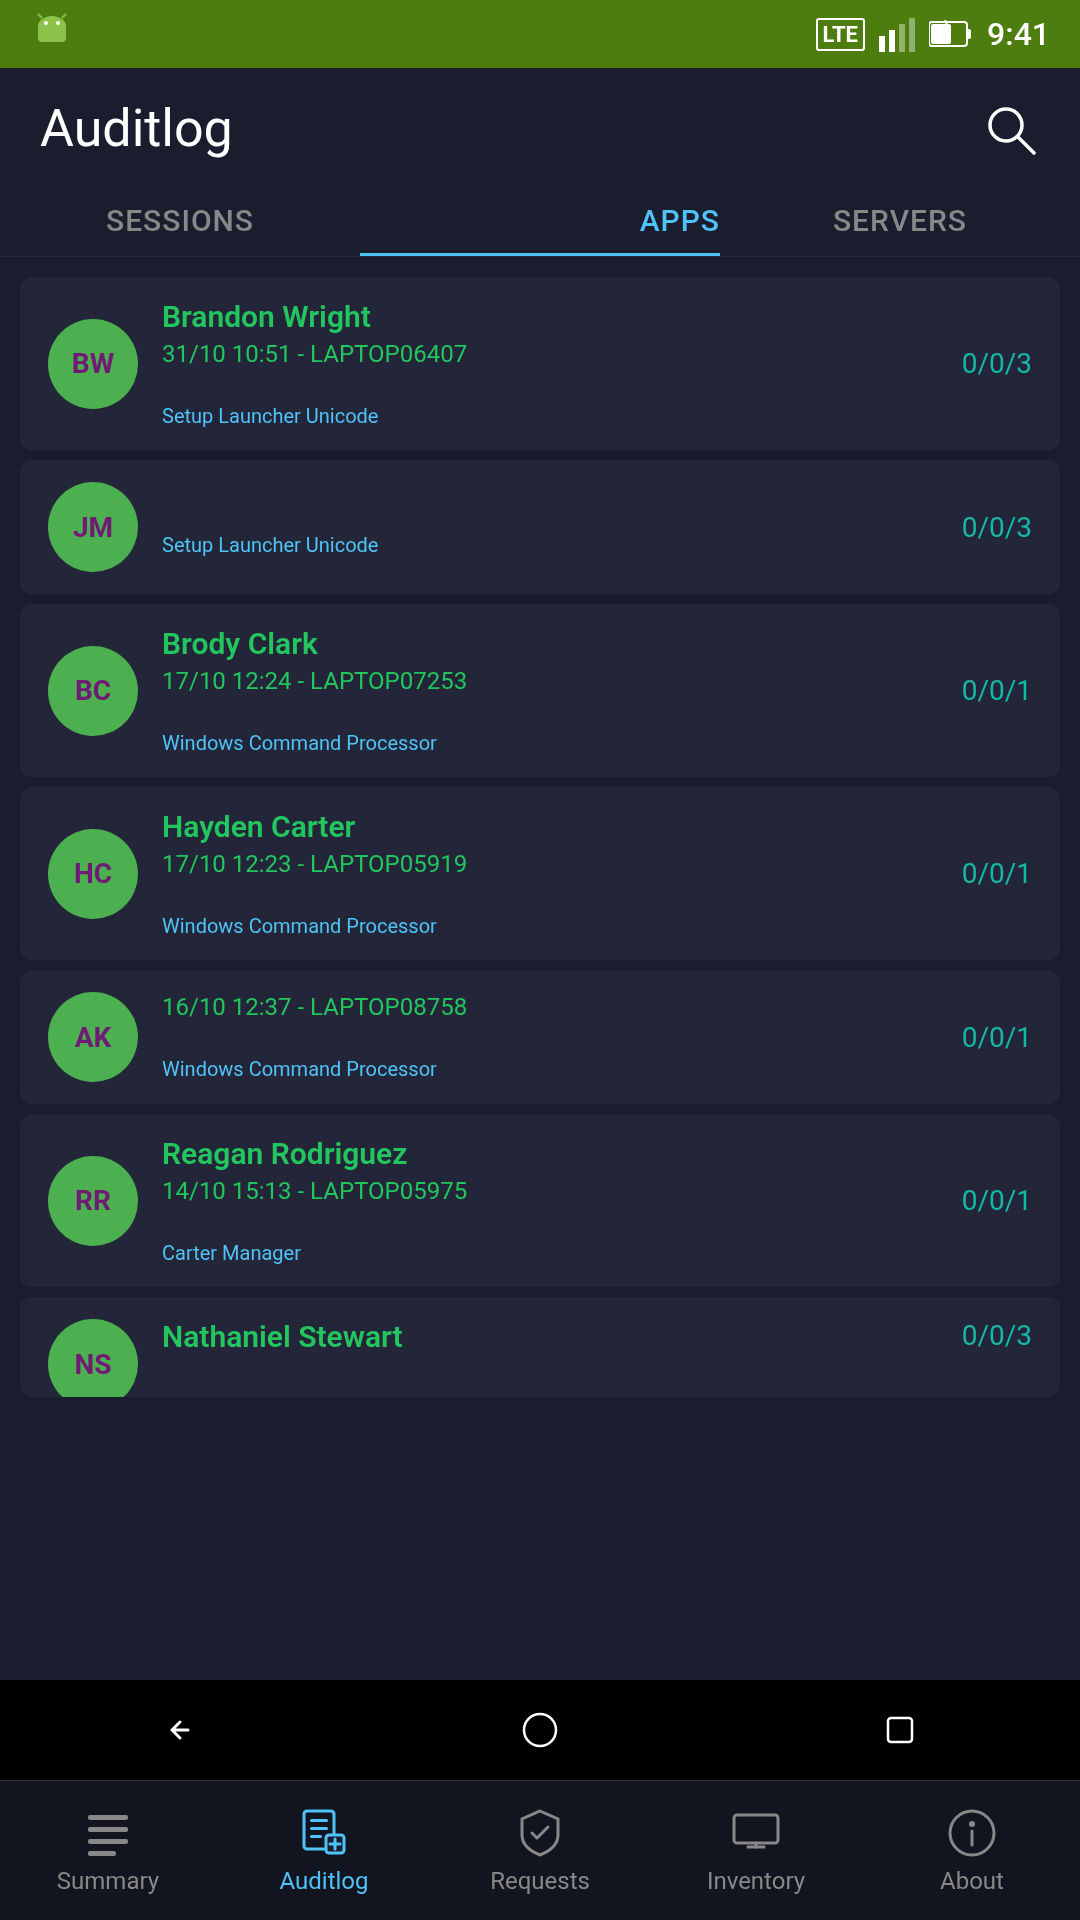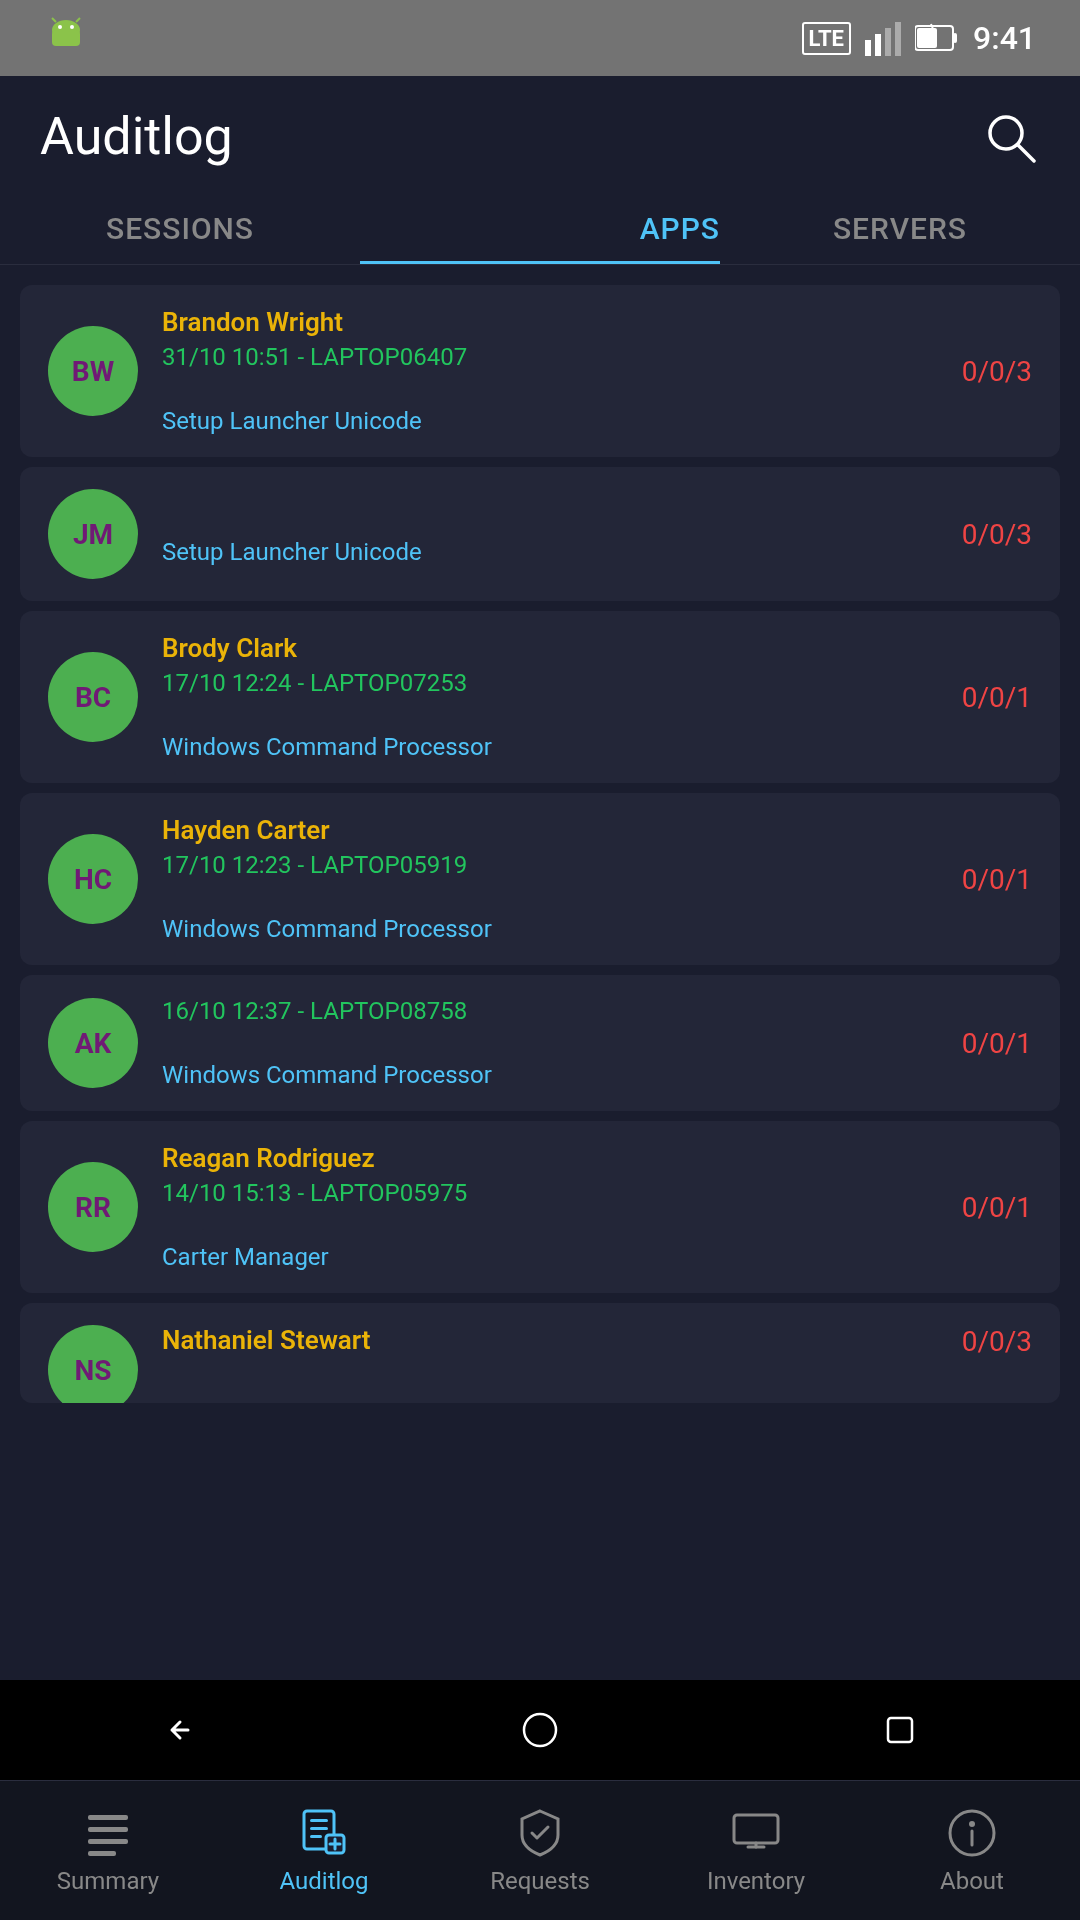--- a/index.html
+++ b/index.html
@@ -9,26 +9,26 @@
       background-color: #1a1d2e;
       color: #ffffff;
       font-family: 'Roboto', Arial, sans-serif;
       width: 1080px;
       min-height: 1920px;
       overflow-x: hidden;
     }
 
     
     .status-bar {
-      background-color: #737373;
+      background-color: #4d7c0f;
       display: flex;
       justify-content: space-between;
       align-items: center;
-      padding: 10px 44px;
-      height: 76px;
+      padding: 10px 30px;
+      height: 68px;
     }
     .status-bar-left {
       display: flex;
       align-items: center;
     }
     .status-bar-right {
       display: flex;
       align-items: center;
       gap: 14px;
       color: #ffffff;
@@ -125,38 +125,38 @@
       font-size: 28px;
       font-weight: bold;
       color: #701a75;
       flex-shrink: 0;
       margin-right: 24px;
     }
     .item-info {
       flex: 1;
     }
     .item-name {
-      font-size: 26px;
+      font-size: 30px;
       font-weight: 600;
-      color: #eab308;
+      color: #22c55e;
       margin-bottom: 6px;
     }
     .item-date {
       font-size: 24px;
       color: #22c55e;
       margin-bottom: 6px;
     }
     .item-app {
-      font-size: 24px;
+      font-size: 20px;
       color: #4fc3f7;
       margin-top: 36px;
     }
     .item-score {
       font-size: 28px;
-      color: #ef4444;
+      color: #14b8a6;
       white-space: nowrap;
       margin-left: 16px;
     }
 
     
     .bottom-nav {
       position: fixed;
       bottom: 0;
       left: 0;
       width: 1080px;

